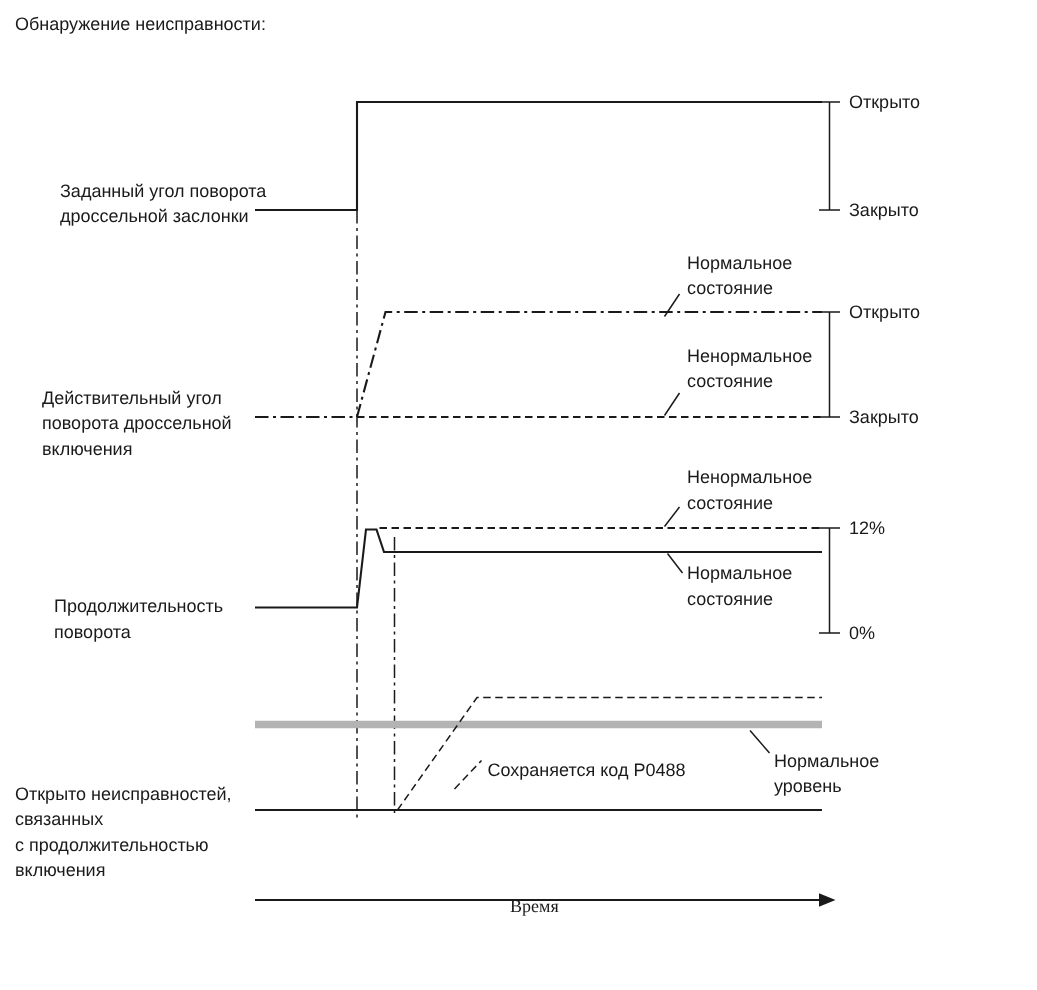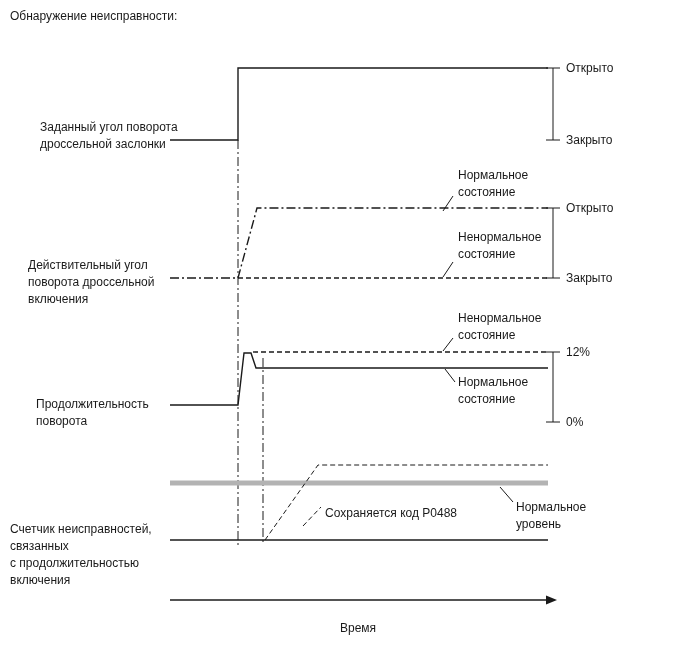--- a/index.html
+++ b/index.html
@@ -76,19 +76,19 @@
   <div class="lbl" style="left:458px;top:374px;">Нормальное
 состояние</div>
   <div class="lbl" style="left:566px;top:344px;">12%</div>
   <div class="lbl" style="left:566px;top:414px;">0%</div>
   <div class="lbl" style="left:36px;top:396px;">Продолжительность
 поворота</div>
 
   <div class="lbl" style="left:325px;top:505px;">Сохраняется код P0488</div>
   <div class="lbl" style="left:516px;top:499px;">Нормальное
 уровень</div>
-  <div class="lbl" style="left:10px;top:521px;">Счетчик неисправностей,
+  <div class="lbl" style="left:10px;top:521px;">Открыто неисправностей,
 связанных
 с продолжительностью
 включения</div>
 
-  <div class="lbl" style="left:340px;top:620px;">Время</div>
+  <div class="lbl" style="left:340px;top:596px;font-family:Liberation Serif, serif;">Время</div>
 </div>
 
 </body></html>

